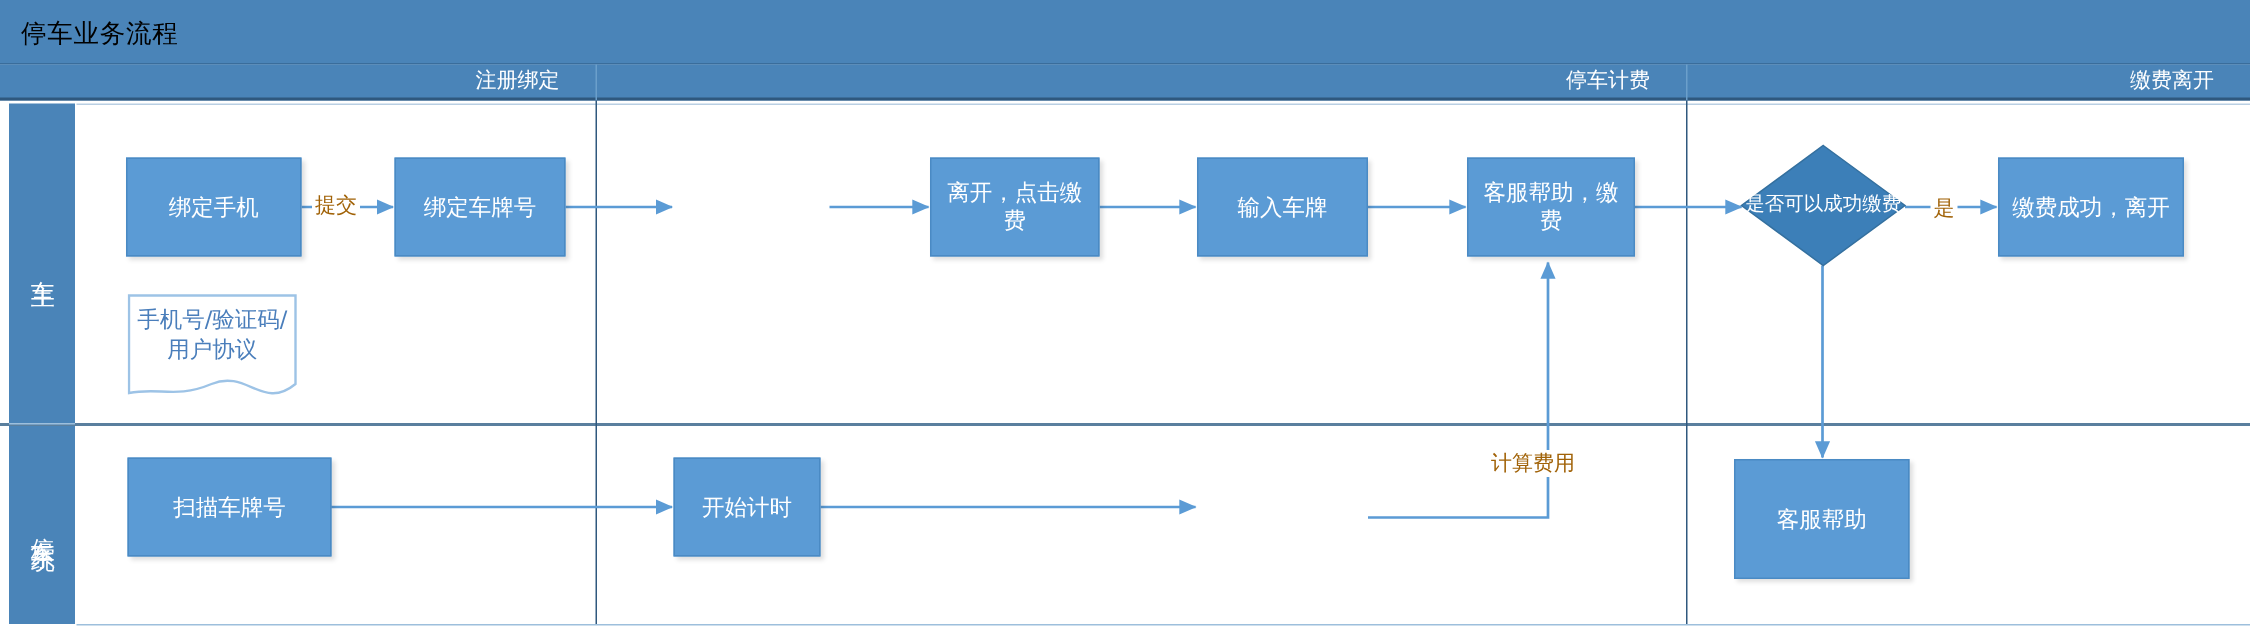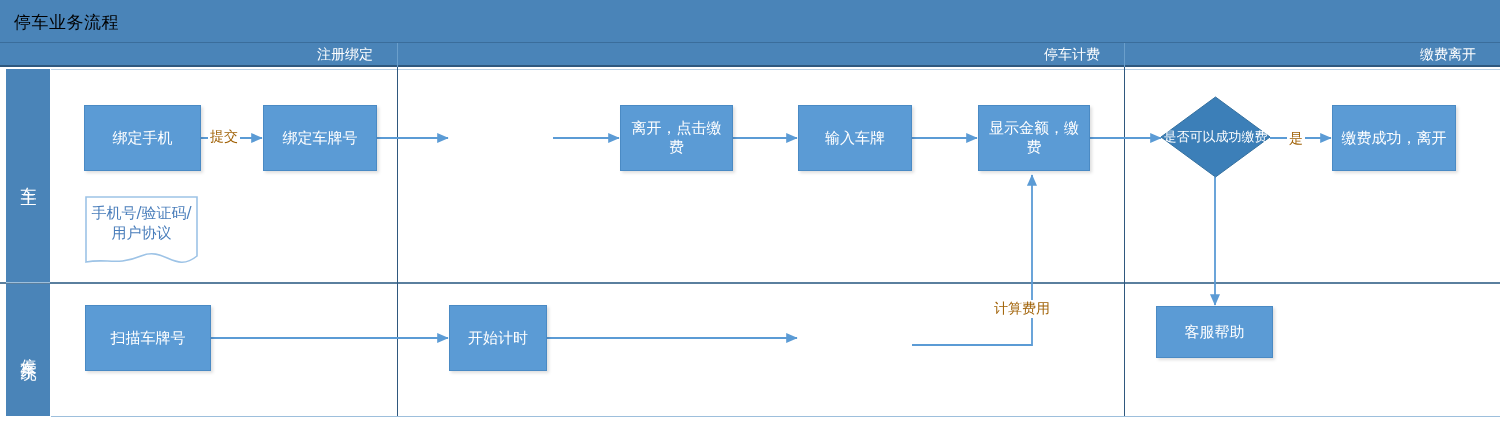--- a/index.html
+++ b/index.html
@@ -249,38 +249,38 @@
 
   <div class="node" style="left:84px;top:105px;width:117px;height:66px;">绑定手机</div>
 
   <div class="node" style="left:263px;top:105px;width:114px;height:66px;">绑定车牌号</div>
 
 
   <div class="node" style="left:620px;top:105px;width:113px;height:66px;">离开，点击缴费</div>
 
   <div class="node" style="left:798px;top:105px;width:114px;height:66px;">输入车牌</div>
 
-  <div class="node" style="left:978px;top:105px;width:112px;height:66px;">显示金额，缴费</div>
+  <div class="node" style="left:978px;top:105px;width:112px;height:66px;">客服帮助，缴费</div>
 
   <div class="decision-wrap" style="left:1160px;top:96px;width:111px;height:82px;">
     <svg class="diamond" viewBox="0 0 111 82" xmlns="http://www.w3.org/2000/svg">
       <polygon points="55.5,1 110,41 55.5,81 1,41" fill="#3C7FB8" stroke="#34709f" stroke-width="1"></polygon>
     </svg>
     <div class="dlabel">是否可以成功缴费</div>
   </div>
 
   <div class="node" style="left:1332px;top:105px;width:124px;height:66px;">缴费成功，离开</div>
 
   <div class="doc-wrap" style="left:85px;top:196px;width:113px;height:76px;">
     <svg width="113" height="76" viewBox="0 0 113 76" xmlns="http://www.w3.org/2000/svg">
       <path d="M1,1 L112,1 L112,60 C90,78 80,50 56,60 C32,70 22,62 1,66 Z" fill="#ffffff" stroke="#9DC3E6" stroke-width="1.6"></path>
     </svg>
     <div class="doc-text">手机号/验证码/用户协议</div>
   </div>
 
-  <div class="node" style="left:85px;top:305px;width:126px;height:66px;">扫描车牌号</div>
+  <div class="node" style="left:85px;top:305px;width:136px;height:66px;">扫描车牌号</div>
 
   <div class="node" style="left:449px;top:305px;width:98px;height:66px;">开始计时</div>
 
 
-  <div class="node" style="left:1156px;top:306px;width:117px;height:52px;">客服帮助</div>
+  <div class="node" style="left:1156px;top:306px;width:117px;height:80px;">客服帮助</div>
 
 </div>
 
 </body></html>

